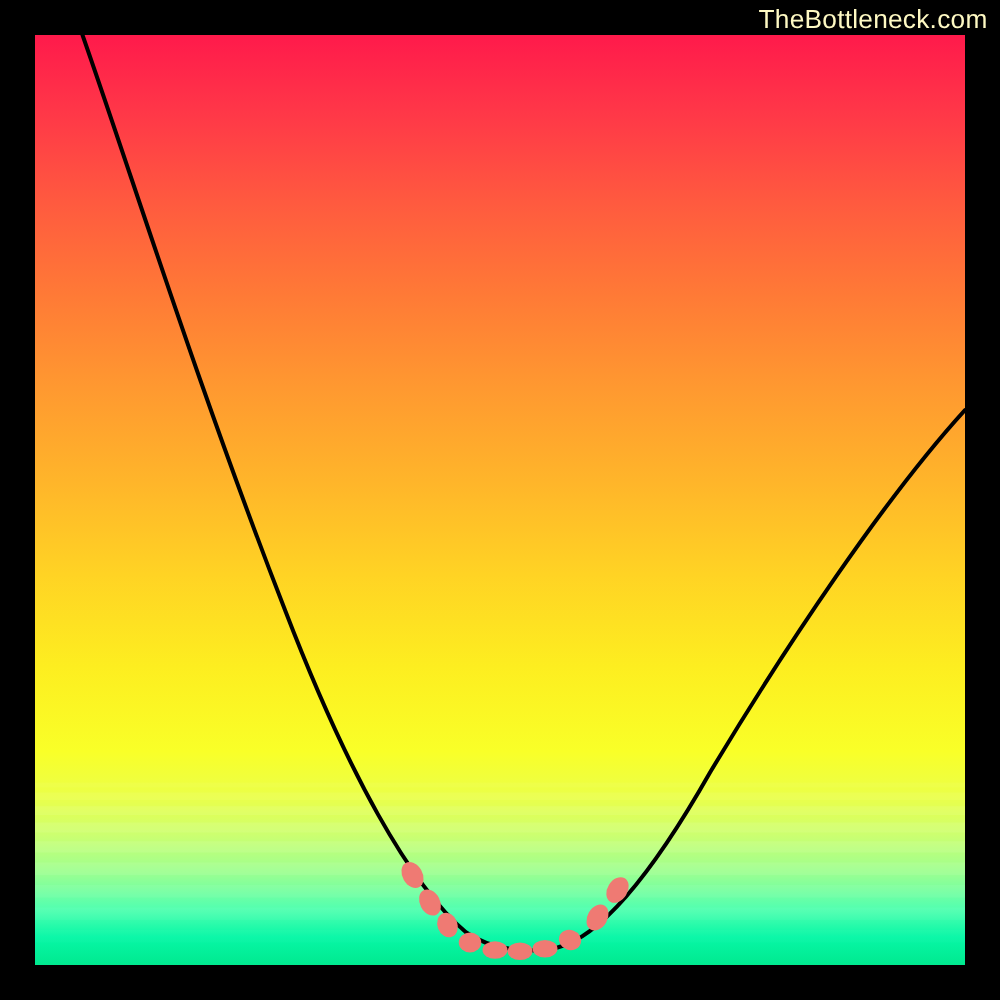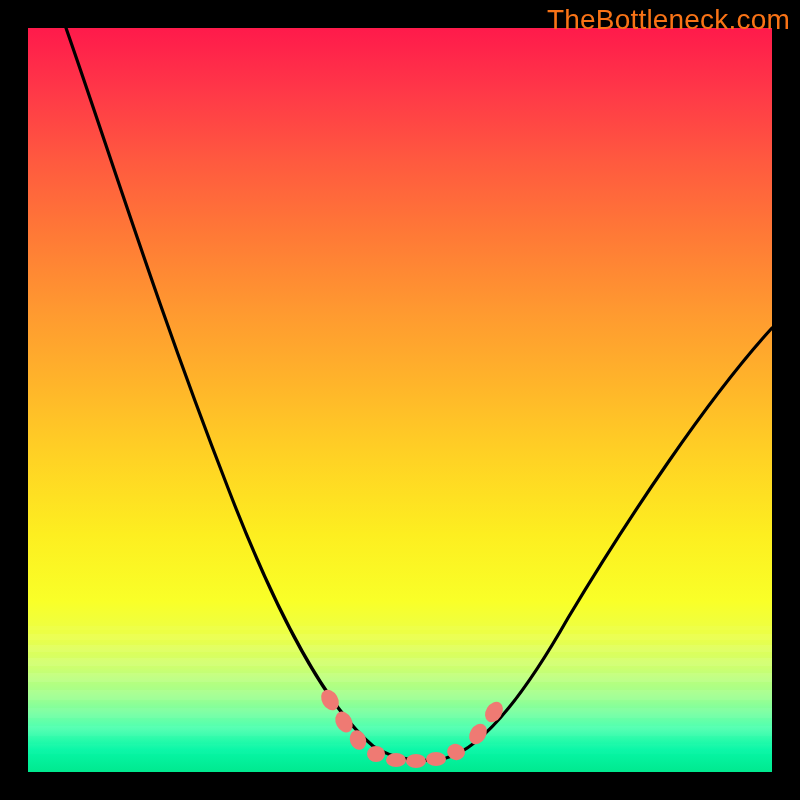--- a/index.html
+++ b/index.html
@@ -61,22 +61,22 @@
     opacity: 0.28;
   }
   .curve {
     position: absolute;
     inset: 0;
   }
   .watermark {
     position: absolute;
     top: 4px;
     right: 10px;
-    color: #f97316;
-    font-size: 28px;
+    color: #fef9c3;
+    font-size: 21px;
     font-weight: 400;
     letter-spacing: 0.2px;
   }
 </style>
 </head>
 <body>
 
 <div class="frame">
 
   <div class="plot">

